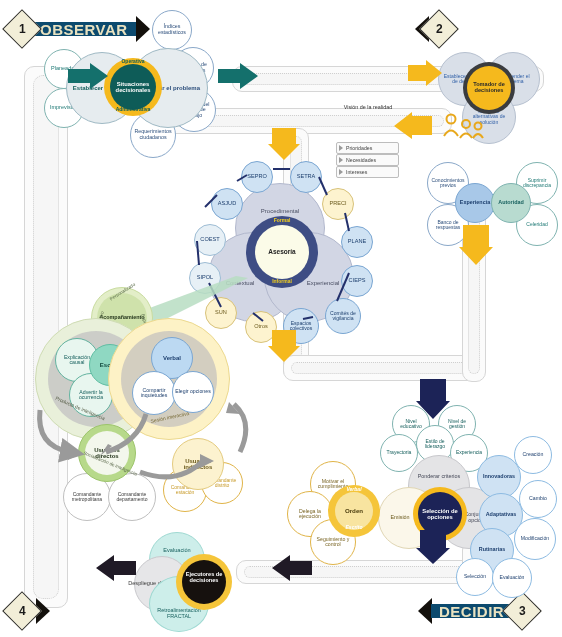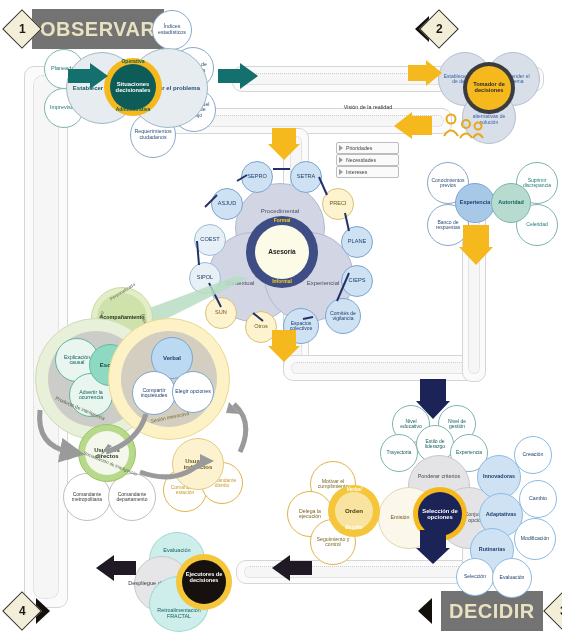--- a/index.html
+++ b/index.html
@@ -2,22 +2,22 @@
 <html><head>
 <meta charset="utf-8">
 <style>
   html,body{margin:0;padding:0;background:#ffffff;}
   body{width:562px;height:637px;position:relative;overflow:hidden;
        font-family:"Liberation Sans","DejaVu Sans",sans-serif;}
   #stage{position:absolute;left:0;top:0;width:562px;height:637px;}
   .abs{position:absolute;}
   
   .banner{position:absolute;height:26px;display:flex;align-items:center;}
-  .banner .bar{height:40px;background:#737373;display:flex;align-items:center;
-      color:#e9e2c0;font-size:20px;font-weight:bold;letter-spacing:.5px;padding:0 8px;}
+  .banner .bar{height:14px;background:#0c4a6e;display:flex;align-items:center;
+      color:#e9e2c0;font-size:15px;font-weight:bold;letter-spacing:.5px;padding:0 8px;}
   .banner .num{width:26px;height:26px;background:#f2eed8;border:1px solid #2b2b2b;
       transform:rotate(45deg);display:flex;align-items:center;justify-content:center;}
   .banner .num span{transform:rotate(-45deg);font-size:12px;color:#1a1a1a;font-weight:bold;}
   .tri-r{width:0;height:0;border-top:13px solid transparent;border-bottom:13px solid transparent;
       border-left:14px solid #13100c;}
   .tri-l{width:0;height:0;border-top:13px solid transparent;border-bottom:13px solid transparent;
       border-right:14px solid #13100c;}
   
   .pipe{position:absolute;background:#fbfbfb;border:1px solid #d6d6d6;border-radius:10px;}
   .pipe.inner{background:#f6f6f6;border:1px dotted #cfcfcf;}
@@ -76,21 +76,21 @@
       </div>
   </div>
 
   <div class="banner" style="left:8px;top:598px;">
     <div class="num">
         <span>4</span>
       </div>
     <div class="tri-r"></div>
   </div>
 
-  <div class="banner" style="left:418px;top:598px;gap:10px;">
+  <div class="banner" style="left:418px;top:598px;">
     <div class="tri-l"></div>
     <div class="bar" style="margin-left:-1px;">DECIDIR</div>
     <div class="num" style="margin-left:-4px;">
         <span>3</span>
       </div>
   </div>
 
   <div class="c" style="left:44px;top:49px;width:40px;height:40px;background:#fff;border:1px solid #7fb3b0;font-size:5.5px;color:#1d7874;">
       <span>Planeadas</span>
     </div>

